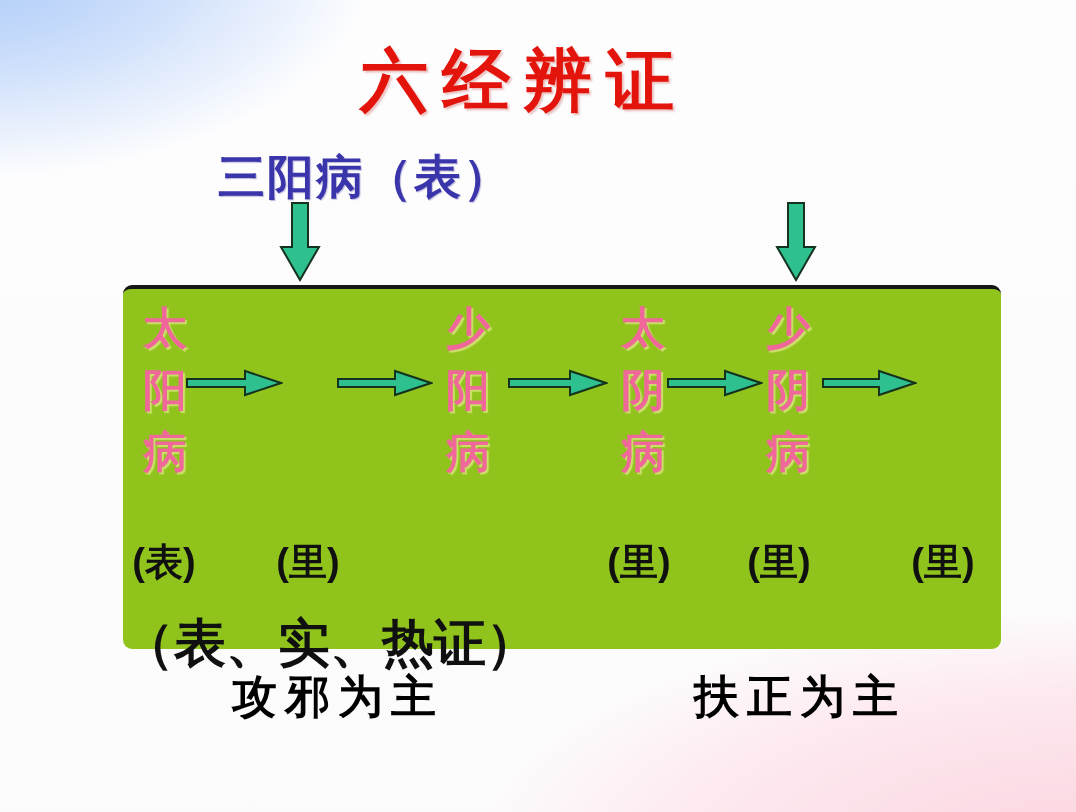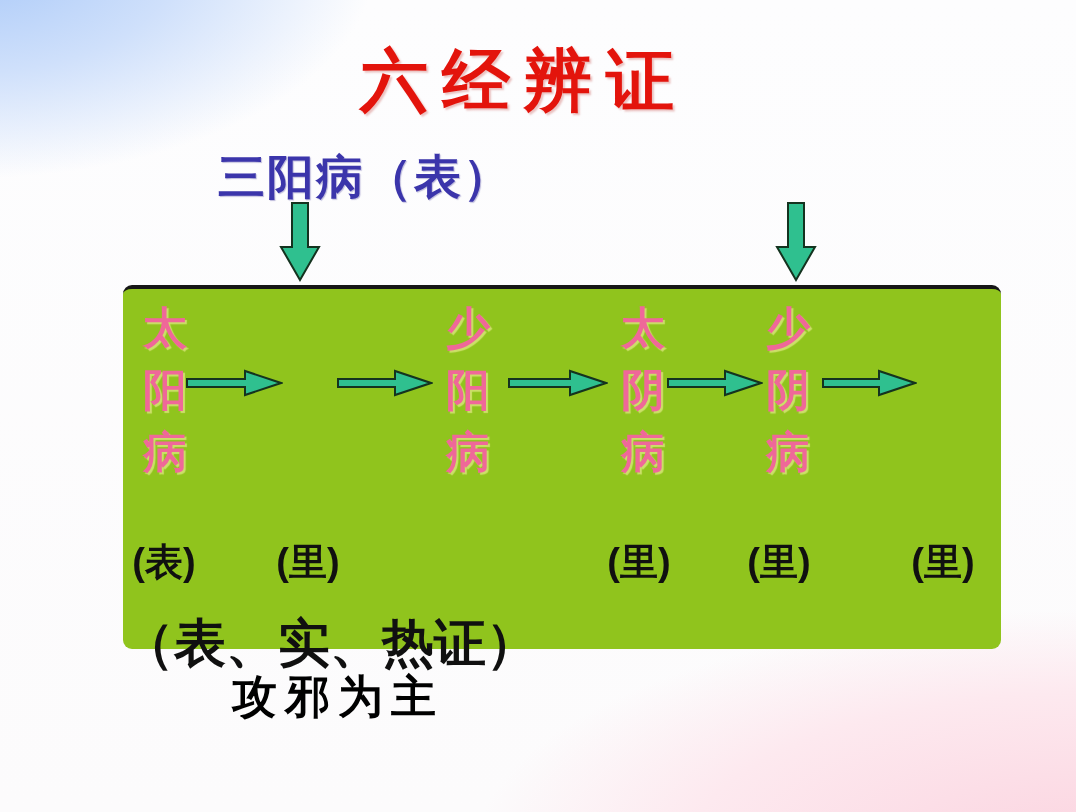--- a/index.html
+++ b/index.html
@@ -117,16 +117,17 @@
 
     <div class="loc-label" style="left:41px">(表)</div>
     <div class="loc-label" style="left:185px">(里)</div>
     <div class="loc-label" style="left:516px">(里)</div>
     <div class="loc-label" style="left:656px">(里)</div>
     <div class="loc-label" style="left:820px">(里)</div>
 
     <div class="syndrome" style="left:207px">（表、实、热证）</div>
 
     <div class="principle" style="left:215px">攻邪为主</div>
+    <div class="principle" style="left:677px">扶正为主</div>
 
   </div>
 
 </div>
 
 </body></html>

